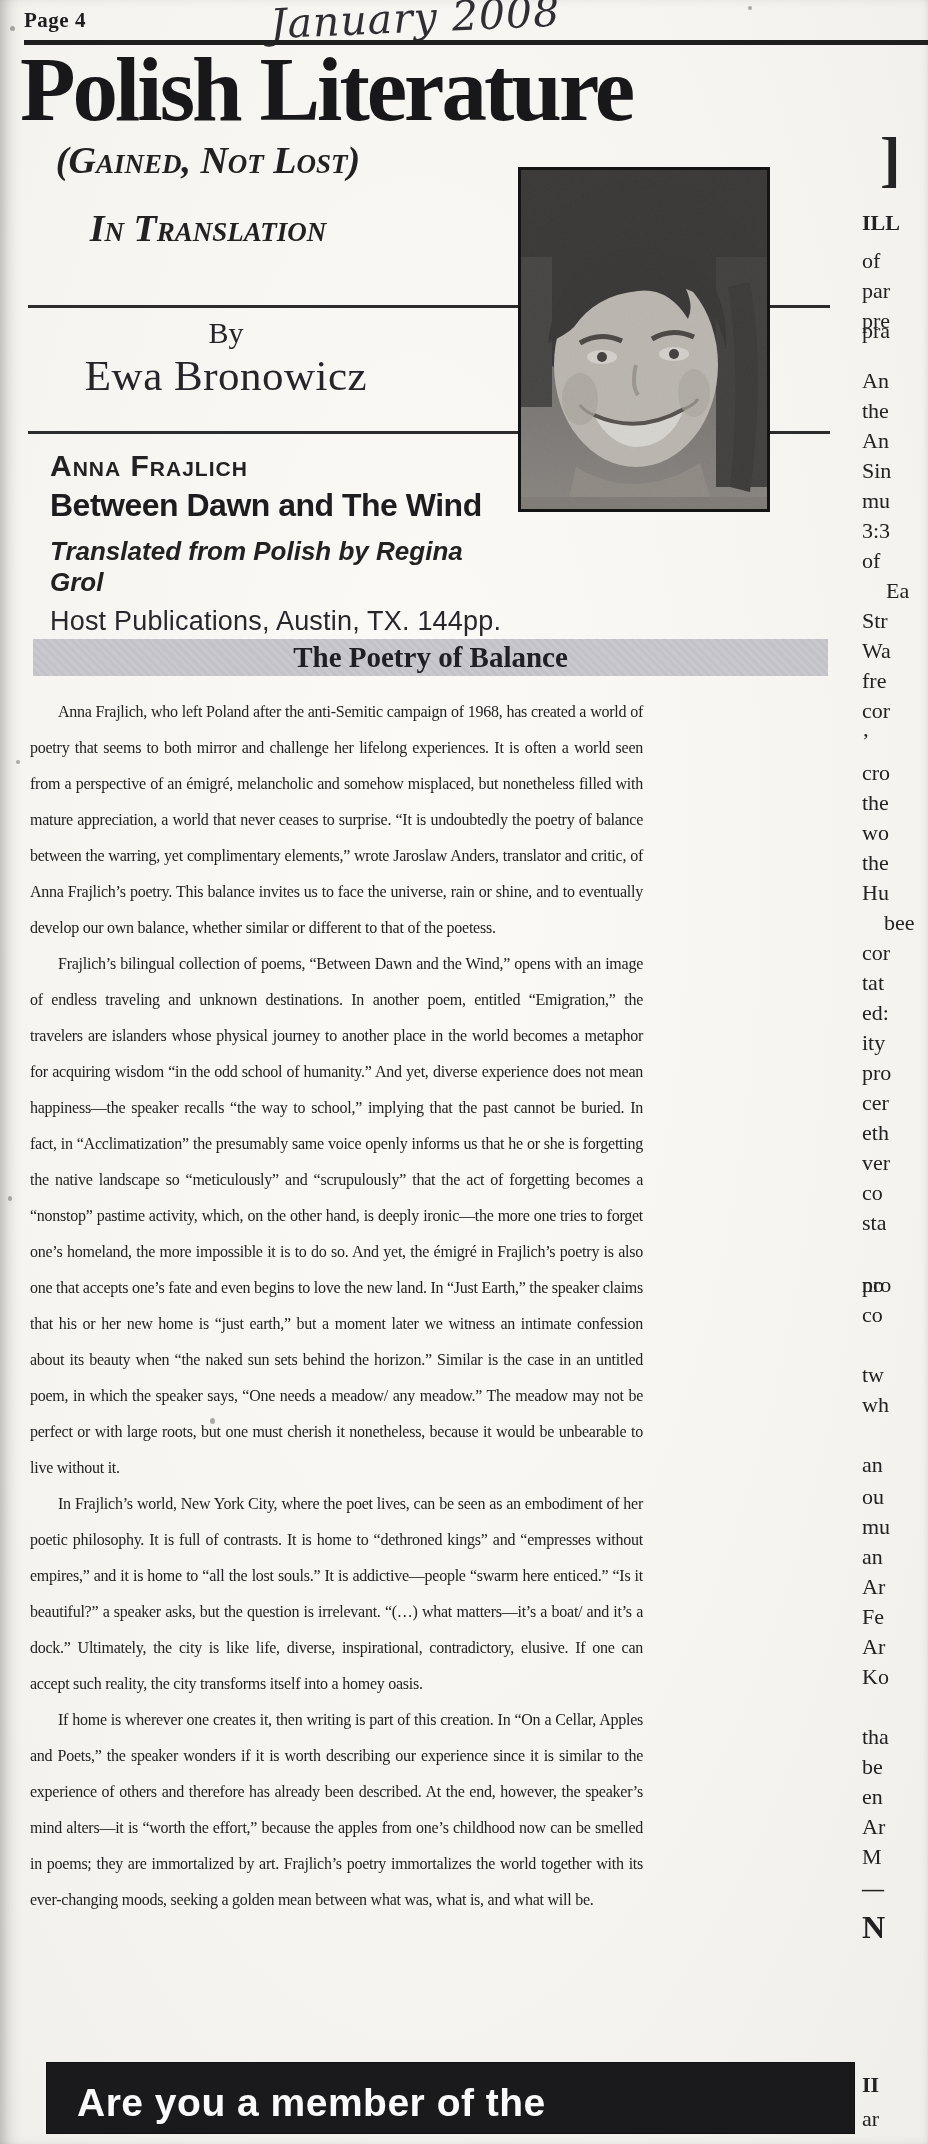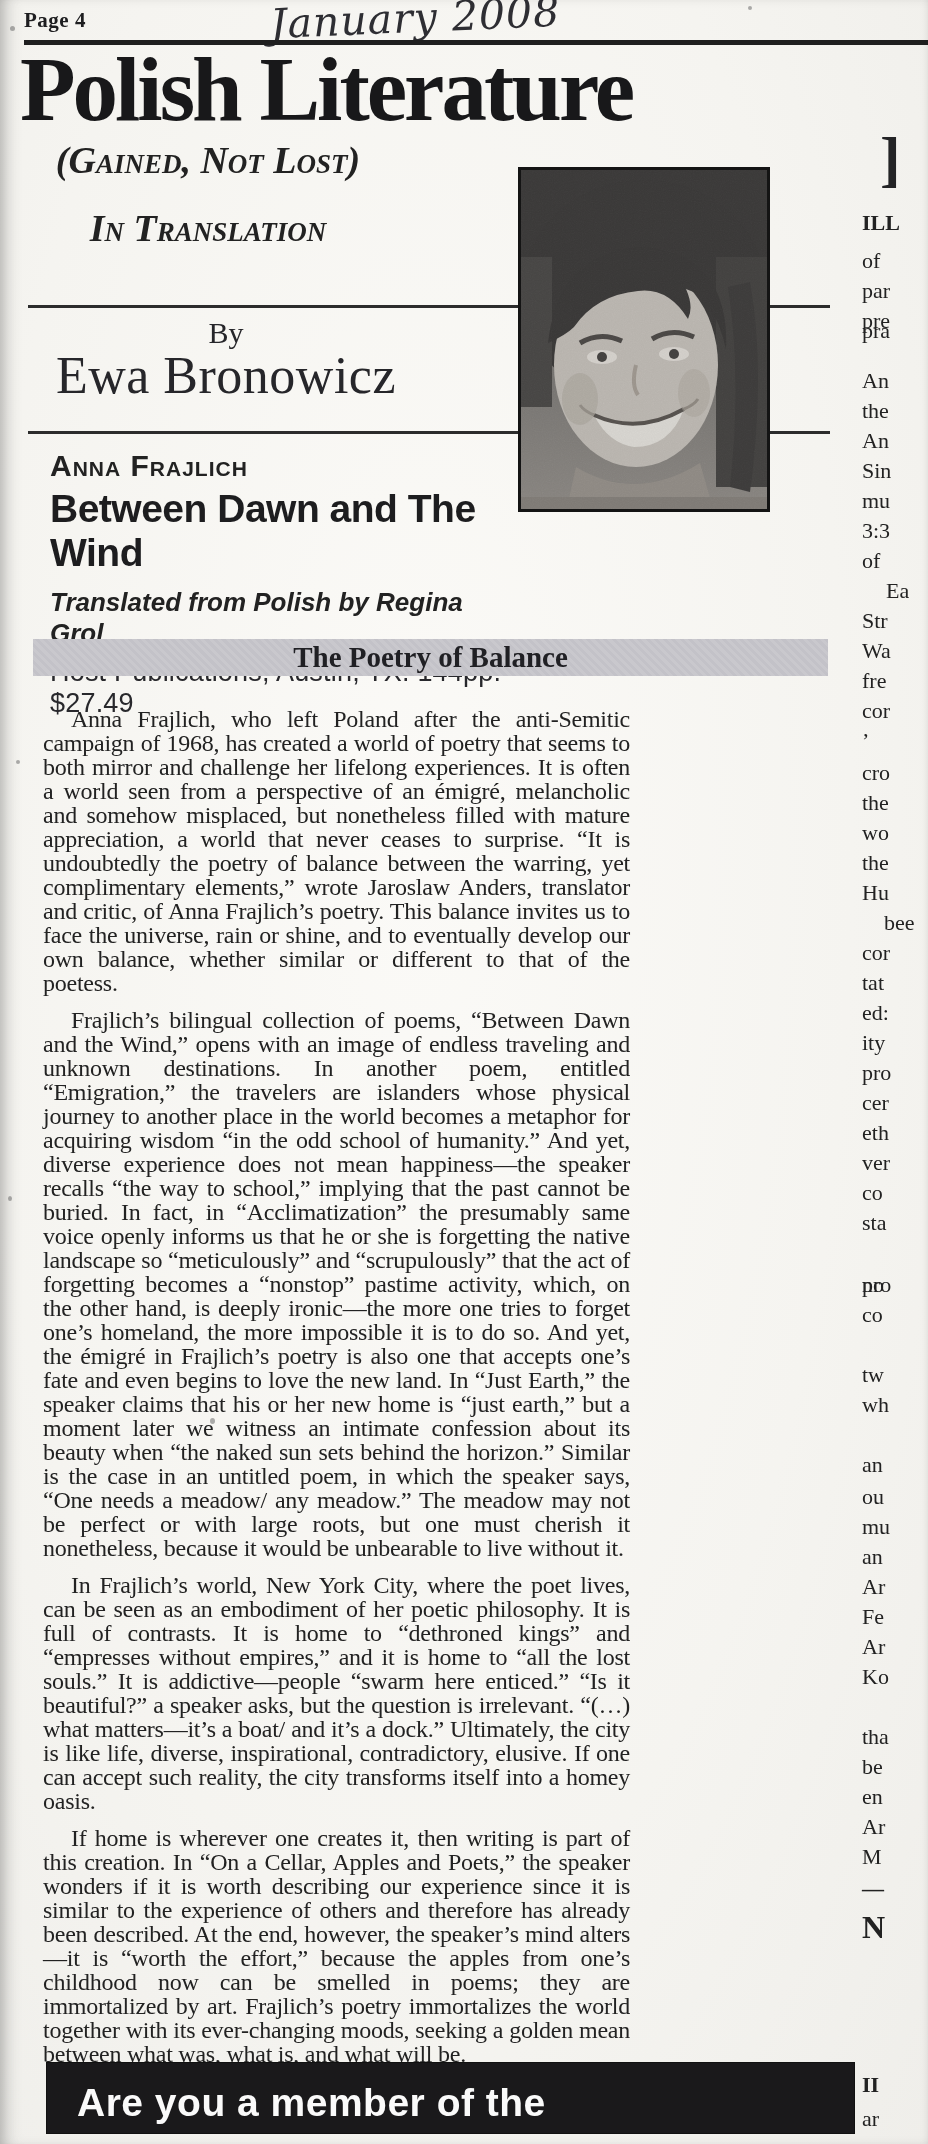--- a/index.html
+++ b/index.html
@@ -27,40 +27,40 @@
   }
   .subtitle{position:absolute;left:22px;width:372px;text-align:center;
     font-style:italic;font-weight:bold;font-variant:small-caps;font-size:38px;color:#222;letter-spacing:0px;}
   .subtitle.s1{top:138px;}
   .subtitle.s2{top:206px;}
   .rule{position:absolute;left:28px;width:802px;height:3px;background:#2c2c2c;}
   .rule.r1{top:305px;}
   .rule.r2{top:431px;}
   .byline{position:absolute;left:28px;top:315px;width:396px;text-align:center;color:#26262a;}
   .byline .by{font-size:30px;line-height:36px;}
-  .byline .name{font-size:52px;line-height:50px;letter-spacing:.5px;}
+  .byline .name{font-size:43px;line-height:50px;letter-spacing:.5px;}
   
   .photo{position:absolute;left:518px;top:167px;width:252px;height:345px;z-index:3;}
   
   .book-info{position:absolute;left:50px;top:449px;width:460px;font-family:"Liberation Sans", sans-serif;}
   .book-author{font-variant:small-caps;font-size:30px;font-weight:600;letter-spacing:1px;color:#222;}
-  .book-title{font-size:39px;font-weight:bold;letter-spacing:-.5px;margin-top:4px;color:#1d1d1f;}
+  .book-title{font-size:32px;font-weight:bold;letter-spacing:-.5px;margin-top:4px;color:#1d1d1f;}
   .book-translator{font-size:26px;font-weight:bold;font-style:italic;margin-top:12px;color:#222;}
   .book-publisher{font-size:27px;margin-top:8px;color:#28282c;letter-spacing:.2px;}
   
   .section-banner{
     position:absolute;left:33px;top:639px;width:795px;height:37px;
     background:repeating-linear-gradient(45deg,#c9c8cd 0 3px,#c3c2c8 3px 6px);
     text-align:center;line-height:37px;font-size:29px;font-weight:bold;color:#202024;
   }
   
   .article-body{position:absolute;left:30px;top:694px;width:613px;}
   .article-body p{
-    margin:13px;text-align:justify;text-indent:28px;
-    font-size:24px;line-height:24px;letter-spacing:-0.25px;color:#222;
+    margin:0;text-align:justify;text-indent:28px;
+    font-size:16px;line-height:36px;letter-spacing:-0.25px;color:#222;
   }
   
   .footer-banner{
     position:absolute;left:47px;top:2063px;width:807px;height:70px;background:#1a191b;
     display:flex;align-items:flex-end;box-shadow:0 0 0 1px #111;
   }
   .footer-banner span{
     font-family:"Liberation Sans", sans-serif;font-weight:bold;font-size:39px;color:#fafafa;
     padding:0 0 8px 30px;letter-spacing:.5px;white-space:nowrap;
   }

